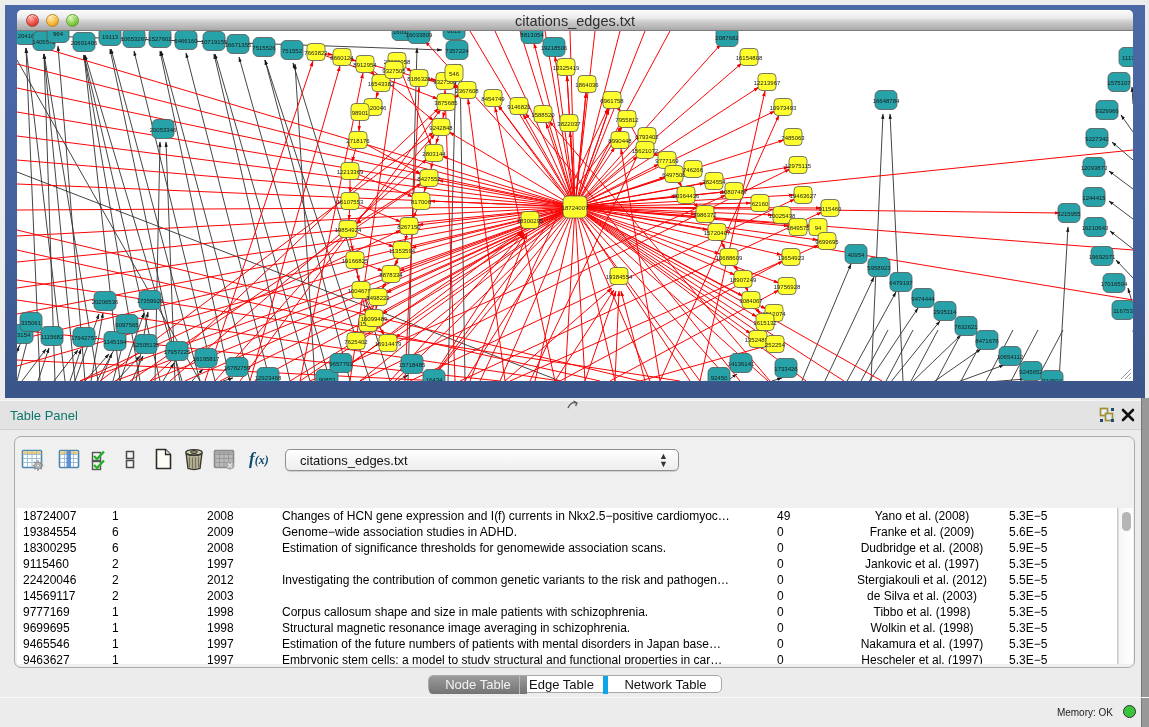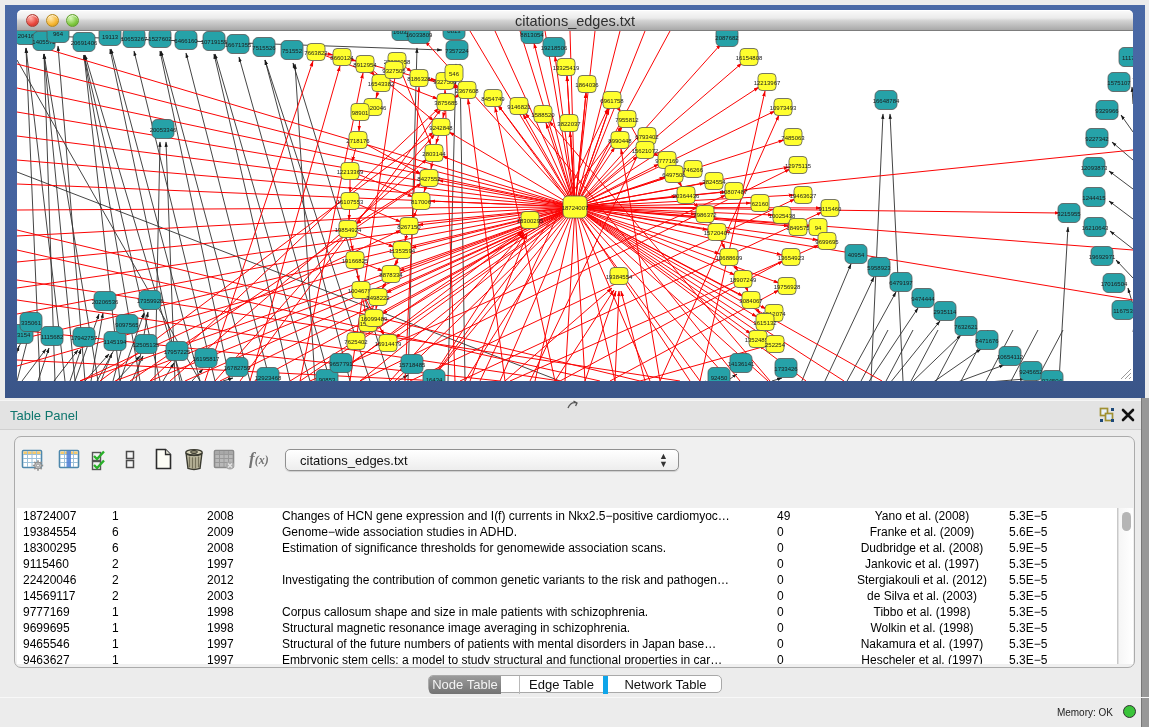--- a/index.html
+++ b/index.html
@@ -715,21 +715,21 @@
         <rect x="2.5" y="3.5" width="17" height="3" fill="#a8a8a8"></rect>
         <line x1="2" y1="6.5" x2="20" y2="6.5" stroke="#999999" stroke-width="1"></line>
         <line x1="2" y1="10.5" x2="20" y2="10.5" stroke="#999999" stroke-width="1"></line>
         <line x1="2" y1="14.5" x2="20" y2="14.5" stroke="#999999" stroke-width="1"></line>
         <line x1="6.5" y1="3" x2="6.5" y2="19" stroke="#999999" stroke-width="1"></line>
         <line x1="11" y1="3" x2="11" y2="19" stroke="#999999" stroke-width="1"></line>
         <line x1="15.5" y1="3" x2="15.5" y2="19" stroke="#999999" stroke-width="1"></line>
         <circle cx="17" cy="17.5" r="4" fill="#a9a9a9"></circle>
         <path d="M15 15.5 L19 19.5 M19 15.5 L15 19.5" stroke="#e3e3e3" stroke-width="1.4"></path>
       </svg>
-      <div style="position:absolute;left:228px;top:1px;font-family:'Liberation Serif',serif;font-style:italic;font-weight:bold;font-size:17px;color:#737373">f<span style="font-size:12px;font-weight:bold">(x)</span></div>
+      <div style="position:absolute;left:228px;top:1px;font-family:'Liberation Serif',serif;font-style:italic;font-weight:bold;font-size:17px;color:#0c4a6e">f<span style="font-size:12px;font-weight:bold">(x)</span></div>
       <div class="dropdown">
         <div class="dt">citations_edges.txt</div>
         <div class="arr">▲<br>▼</div>
       </div>
     </div>
     <div class="tbody">
 <div class="tr">
         <div class="c0">18724007</div>
         <div class="c1">1</div>
         <div class="c2">2008</div>
@@ -796,39 +796,39 @@
         <div class="c2">1998</div>
         <div class="c3">Structural magnetic resonance image averaging in schizophrenia.</div>
         <div class="c4">0</div>
         <div class="c5">Wolkin et al. (1998)</div>
         <div class="c6">5.3E−5</div>
       </div>
 <div class="tr">
         <div class="c0">9465546</div>
         <div class="c1">1</div>
         <div class="c2">1997</div>
-        <div class="c3">Structural of the future numbers of patients with mental disorders in Japan base…</div>
+        <div class="c3">Estimation of the future numbers of patients with mental disorders in Japan base…</div>
         <div class="c4">0</div>
         <div class="c5">Nakamura et al. (1997)</div>
         <div class="c6">5.3E−5</div>
       </div>
 <div class="tr">
         <div class="c0">9463627</div>
         <div class="c1">1</div>
         <div class="c2">1997</div>
         <div class="c3">Embryonic stem cells: a model to study structural and functional properties in car…</div>
         <div class="c4">0</div>
         <div class="c5">Hescheler et al. (1997)</div>
         <div class="c6">5.3E−5</div>
       </div>
     </div>
     <div class="vscroll">
       <div class="vthumb"></div>
     </div>
   </div>
   <div class="tabs">
-    <div class="seg" style="left:0;width:72px;background:linear-gradient(180deg,#9b9b9b,#737373);color:#f4f4f4;border-radius:4px 0 0 4px">Node Table</div>
+    <div class="seg" style="left:0;width:98px;background:linear-gradient(180deg,#9b9b9b,#737373);color:#f4f4f4;border-radius:4px 0 0 4px">Node Table</div>
     <div class="seg" style="left:90px;width:84px;border-left:1px solid #b9b9b9;color:#111">Edge Table</div>
     <div class="seg" style="left:174px;width:120px;border-left:5px solid #0ea5e9;color:#111">Network Table</div>
   </div>
   <div class="status">
     <div style="position:absolute;right:36px;top:9px;font-size:10px;color:#222">Memory: OK</div>
     <div style="position:absolute;right:13px;top:7px;width:13px;height:13px;border-radius:50%;background:#3ac43a;border:1.5px solid #333"></div>
   </div>
 </body></html>

